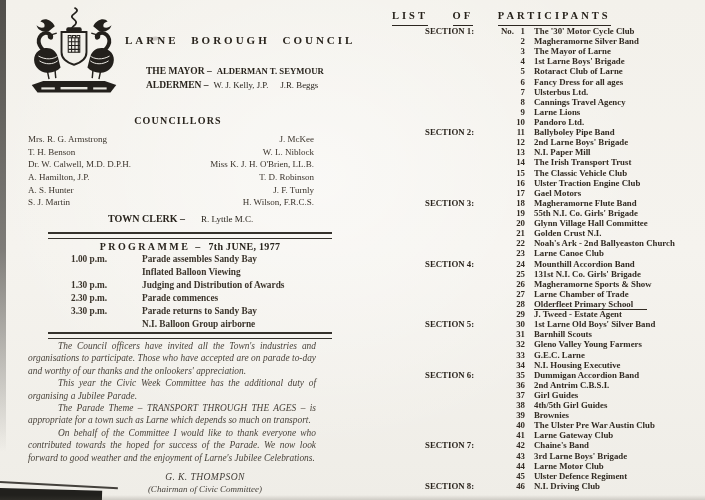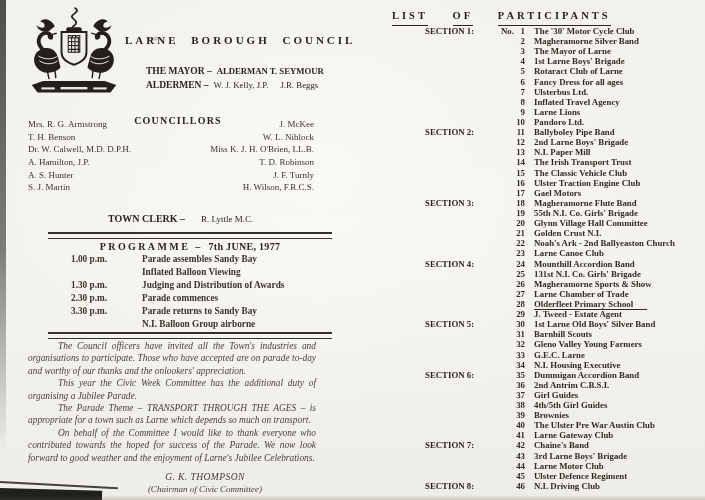--- a/index.html
+++ b/index.html
@@ -26,21 +26,21 @@
   .coa{position:absolute;left:26px;top:6px;width:96px;height:104px;}
   .lp-title{position:absolute;left:125px;top:34px;width:220px;text-align:center;
     font-size:11px;font-weight:700;letter-spacing:3px;word-spacing:7px;color:#29241d;white-space:nowrap;}
   .mayor-line{position:absolute;left:146px;top:66px;font-size:9.5px;font-weight:700;color:#29241d;white-space:nowrap;}
   .mayor-line .val{font-size:8.7px;margin-left:5px;}
   .ald-line{position:absolute;left:146px;top:80px;font-size:9.5px;font-weight:700;color:#29241d;white-space:nowrap;}
   .ald-line .val{font-size:8.8px;font-weight:400;margin-left:5px;}
   .ald-line .val2{font-size:8.8px;font-weight:400;margin-left:12px;}
   .counc-title{position:absolute;left:78px;top:115px;width:200px;text-align:center;
     font-size:10px;font-weight:700;letter-spacing:1.2px;color:#29241d;}
-  .counc-rows{position:absolute;left:28px;top:118px;width:286px;}
+  .counc-rows{position:absolute;left:28px;top:133px;width:286px;}
   .crow{display:flex;justify-content:space-between;height:12.7px;line-height:12.7px;font-size:9px;color:#3a332b;white-space:nowrap;}
   .clerk-line{position:absolute;left:108px;top:213px;font-size:10px;font-weight:700;color:#29241d;white-space:nowrap;}
   .clerk-line .val{font-size:9px;font-weight:400;margin-left:16px;}
   .rule{position:absolute;left:48px;width:284px;height:4px;
     border-top:2px solid #35322c;border-bottom:1px solid #35322c;}
   .rule1{top:232px;} .rule2{top:332px;}
   .prog-title{position:absolute;left:48px;top:241px;width:284px;text-align:center;
     font-size:10px;font-weight:700;color:#29241d;white-space:nowrap;}
   .prog-title .pt1{letter-spacing:2.4px;}
   .prog-title .pt2{margin-left:6px;letter-spacing:.3px;}
@@ -267,21 +267,21 @@
         <span class="psec"></span>
         <span class="pno"></span>
         <span class="pnum">7</span>
         <span class="pname">Ulsterbus Ltd.</span>
       </div>
 
       <div class="prow">
         <span class="psec"></span>
         <span class="pno"></span>
         <span class="pnum">8</span>
-        <span class="pname">Inflated Travel Agency</span>
+        <span class="pname">Cannings Travel Agency</span>
       </div>
 
       <div class="prow">
         <span class="psec"></span>
         <span class="pno"></span>
         <span class="pnum">9</span>
         <span class="pname">Larne Lions</span>
       </div>
 
       <div class="prow">

